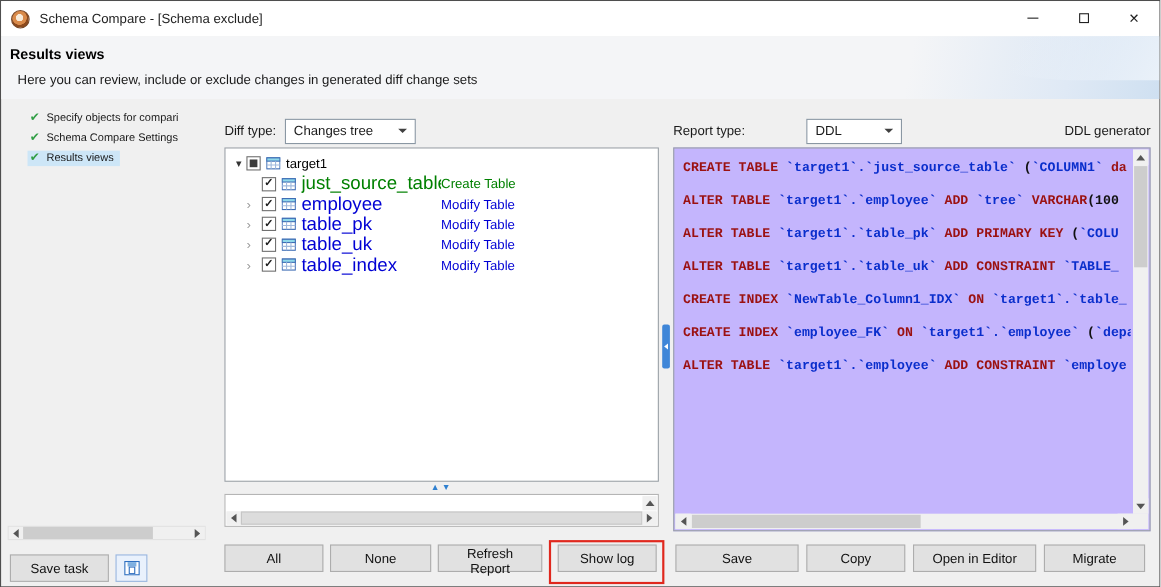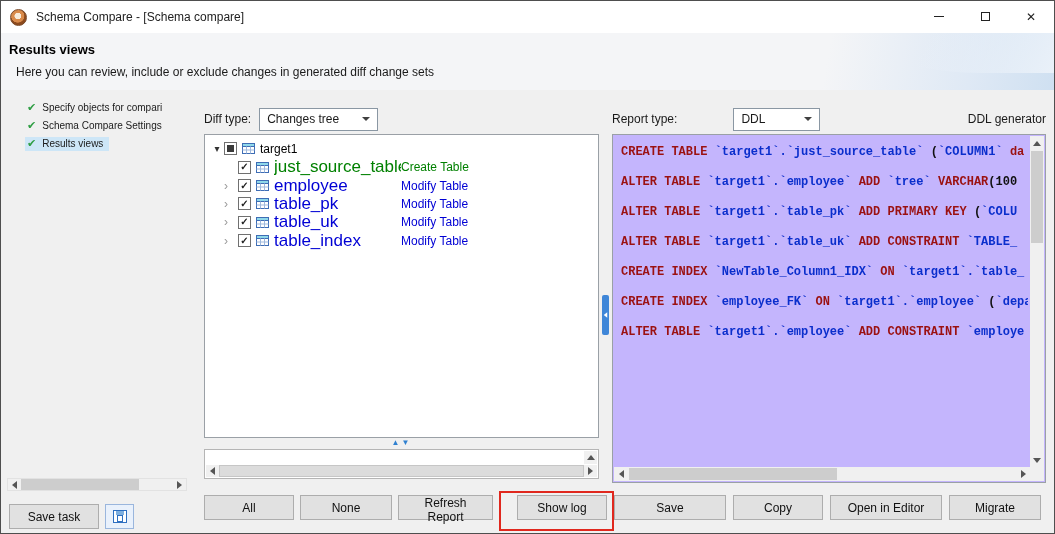--- a/index.html
+++ b/index.html
@@ -97,21 +97,21 @@
                      text-align:center; color:#2f80d0; font-size:8px; line-height:10px; letter-spacing:2px; }
 
   .mini-panel { position:absolute; left:203px; top:448px; width:395px; height:30px;
                 background:#fff; border:1px solid #b5b5b5; }
   .mini-vsb { position:absolute; right:1px; top:1px; width:13px; height:13px; }
   .mini-hsb { position:absolute; left:1px; right:1px; bottom:1px; height:12px; background:#f0f0f0; display:flex; }
   .mini-hsb .sb-btn { width:13px; }
   .mini-hsb .thumb { flex:1; background:#dcdcdc; border:1px solid #c6c6c6; }
 
   .mid-buttons { position:absolute; left:203px; top:494px; display:flex; gap:6px; align-items:flex-start; }
-  .showlog-wrap { border:2px solid #e0281e; padding:2px 5px 9px 16px; margin-top:-4px; }
+  .showlog-wrap { border:2px solid #e0281e; padding:2px 5px 9px 6px; margin-top:-4px; }
 
   
   .collapse-handle { position:absolute; left:601px; top:294px; width:7px; height:40px;
                      background:#3f86d8; border-radius:2px; display:flex; align-items:center; justify-content:center; }
   .collapse-handle .tri-left { border-right-color:#ffffff; transform:scale(0.7); }
 
   
   .report-toolbar { position:absolute; left:611px; top:106px; width:434px; height:24px;
                     display:flex; align-items:center;gap:48px; }
   .ddl-gen-label { margin-left:auto; font-size:12px; }
@@ -137,21 +137,21 @@
 
   .right-buttons { position:absolute; left:613px; top:494px; display:flex; gap:7px; }
 </style>
 </head>
 <body>
 
 <div class="window">
 
   <div class="titlebar">
     <span class="app-icon"></span>
-    <span class="win-title">Schema Compare - [Schema compare]</span>
+    <span class="win-title">Schema Compare - [Schema exclude]</span>
     <div class="win-controls">
       <div class="wc">
           <span class="glyph-min"></span>
         </div>
       <div class="wc">
           <span class="glyph-max"></span>
         </div>
       <div class="wc">
           <span class="glyph-close">✕</span>
         </div>

